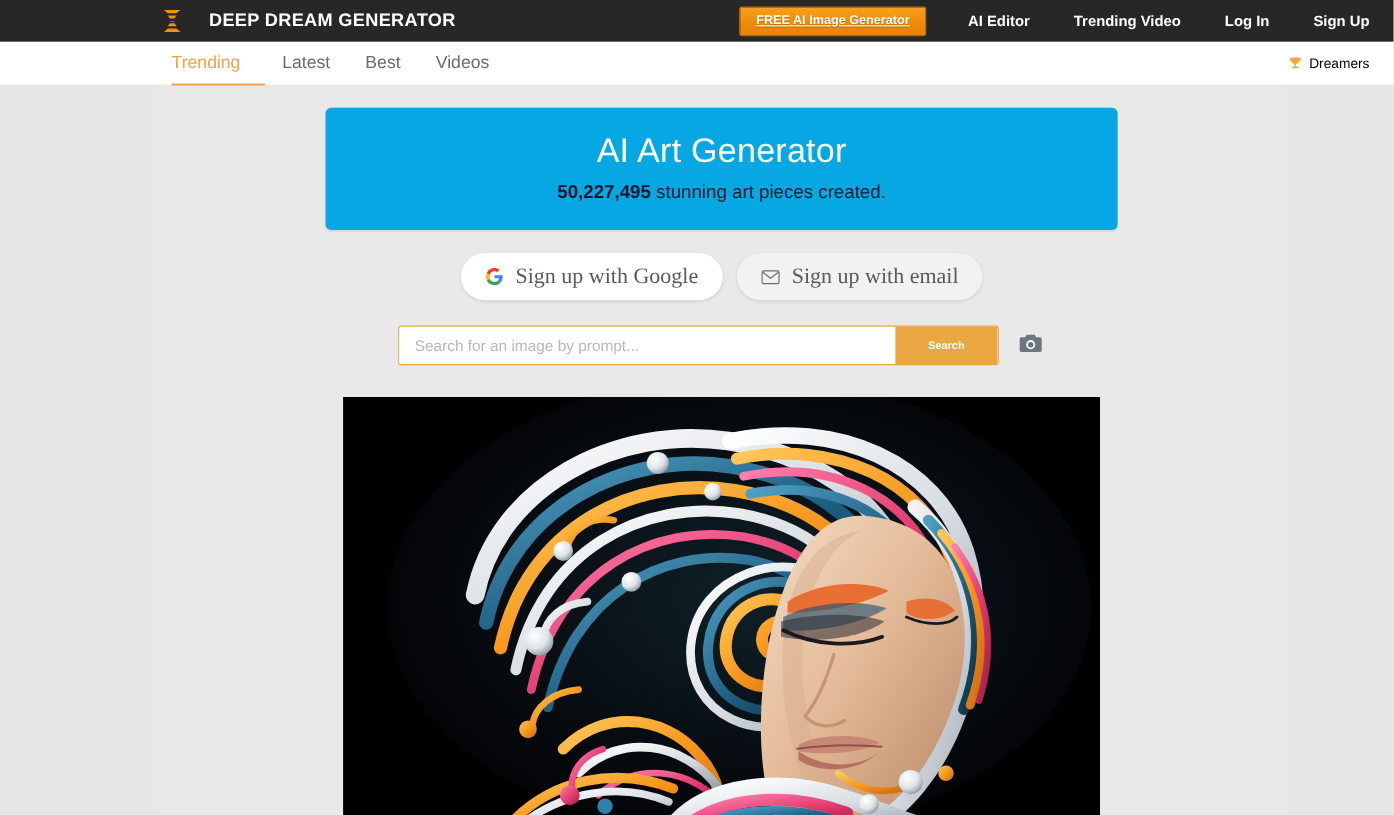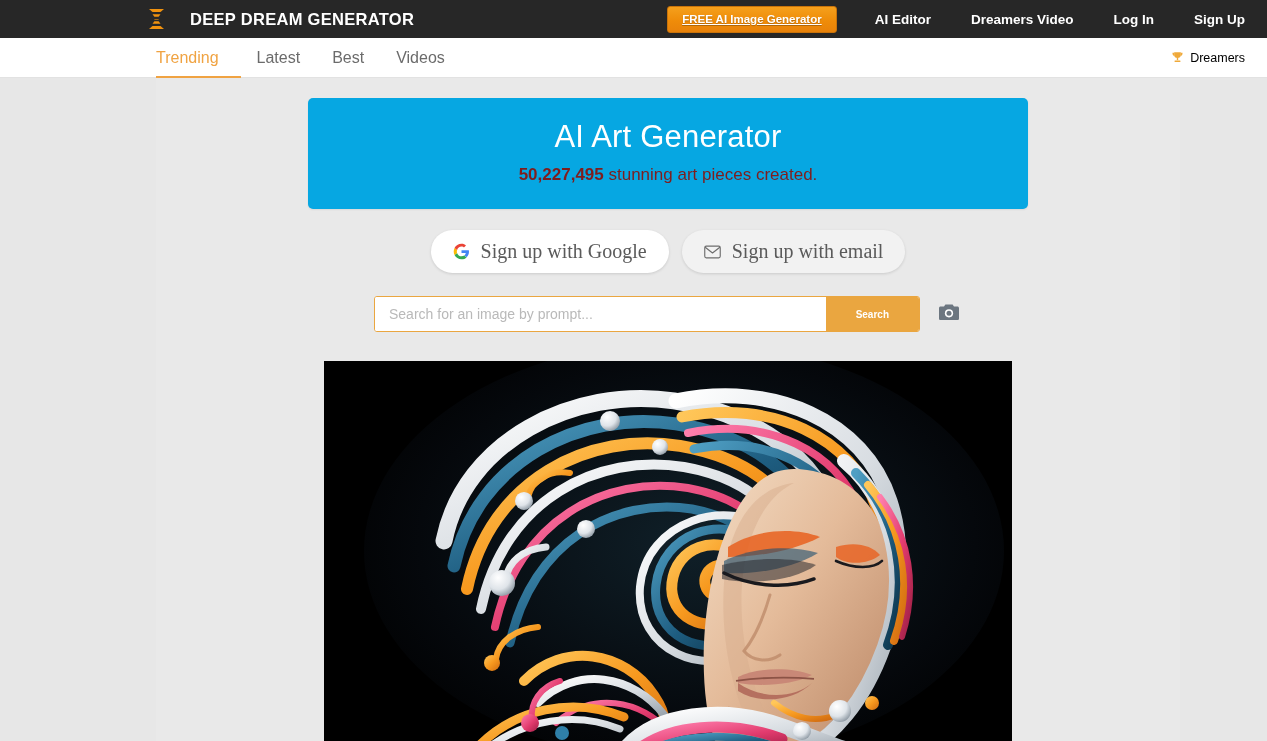--- a/index.html
+++ b/index.html
@@ -142,21 +142,21 @@
 
   
   .page {
     position: relative;
     height: 663px;
     background: #e7e7e7;
   }
 
   .content-col {
     position: absolute;
-    left: 156px;
+    left: 144px;
     top: 0;
     width: 1024px;
     height: 100%;
     background: #e9e9e9;
   }
 
   .inner {
     position: relative;
     width: 100%;
     height: 100%;
@@ -179,21 +179,21 @@
   .hero-title {
     color: #ffffff;
     font-size: 31px;
     font-weight: normal;
     letter-spacing: .2px;
     line-height: 1.1;
   }
 
   .hero-sub {
     margin-top: 11px;
-    color: #7f1d1d;
+    color: #0f172a;
     font-size: 17px;
     font-weight: normal;
   }
   .hero-count { font-weight: bold; }
 
   
   .signup-row {
     display: flex;
     gap: 13px;
     margin-top: 21px;
@@ -301,21 +301,21 @@
         <path d="M6.4 13.2 H10.6 L12.5 15.8 H4.5 Z" fill="#f0920f"></path>
         <path d="M4.5 18 H12.5 L16 21 H1 Z" fill="#f0920f"></path>
       </svg>
     </span>
     <span class="brand-name">DEEP DREAM GENERATOR</span>
   </a>
 
   <nav class="topnav">
     <a class="free-btn" href="#">FREE AI Image Generator</a>
     <a class="topnav-link" href="#">AI Editor</a>
-    <a class="topnav-link" href="#">Dreamers Video</a>
+    <a class="topnav-link" href="#">Trending Video</a>
     <a class="topnav-link" href="#">Log In</a>
     <a class="topnav-link" href="#">Sign Up</a>
   </nav>
 </div>
 
 <div class="subbar">
   <nav class="subnav">
     <a class="subnav-item active" href="#">Trending</a>
     <a class="subnav-item" href="#">Latest</a>
     <a class="subnav-item" href="#">Best</a>

